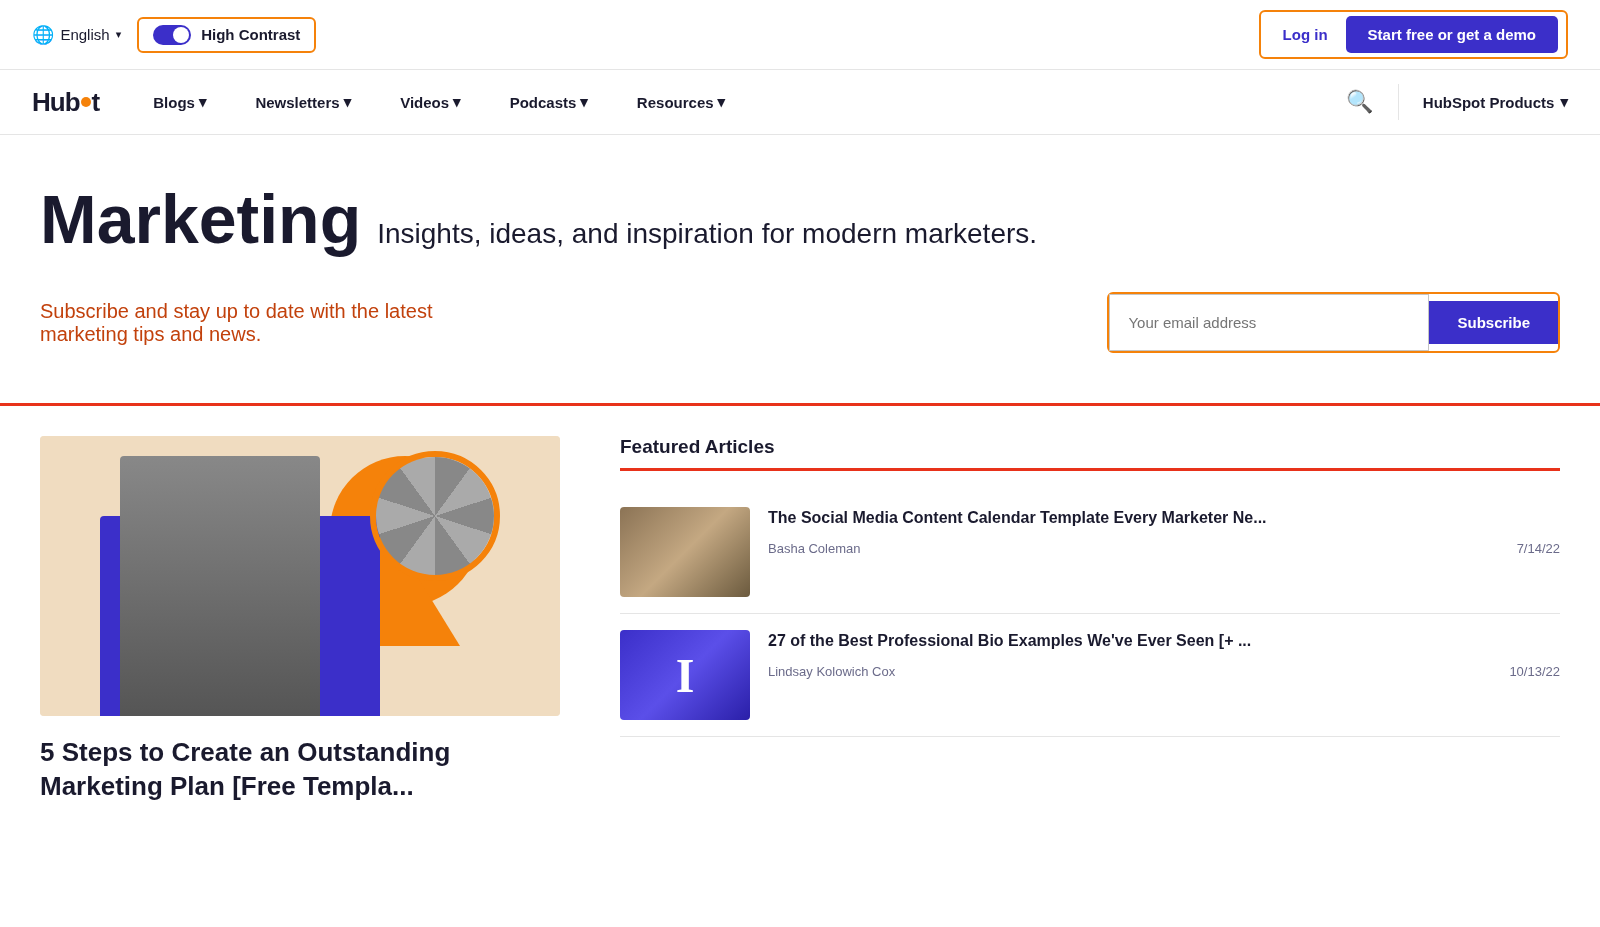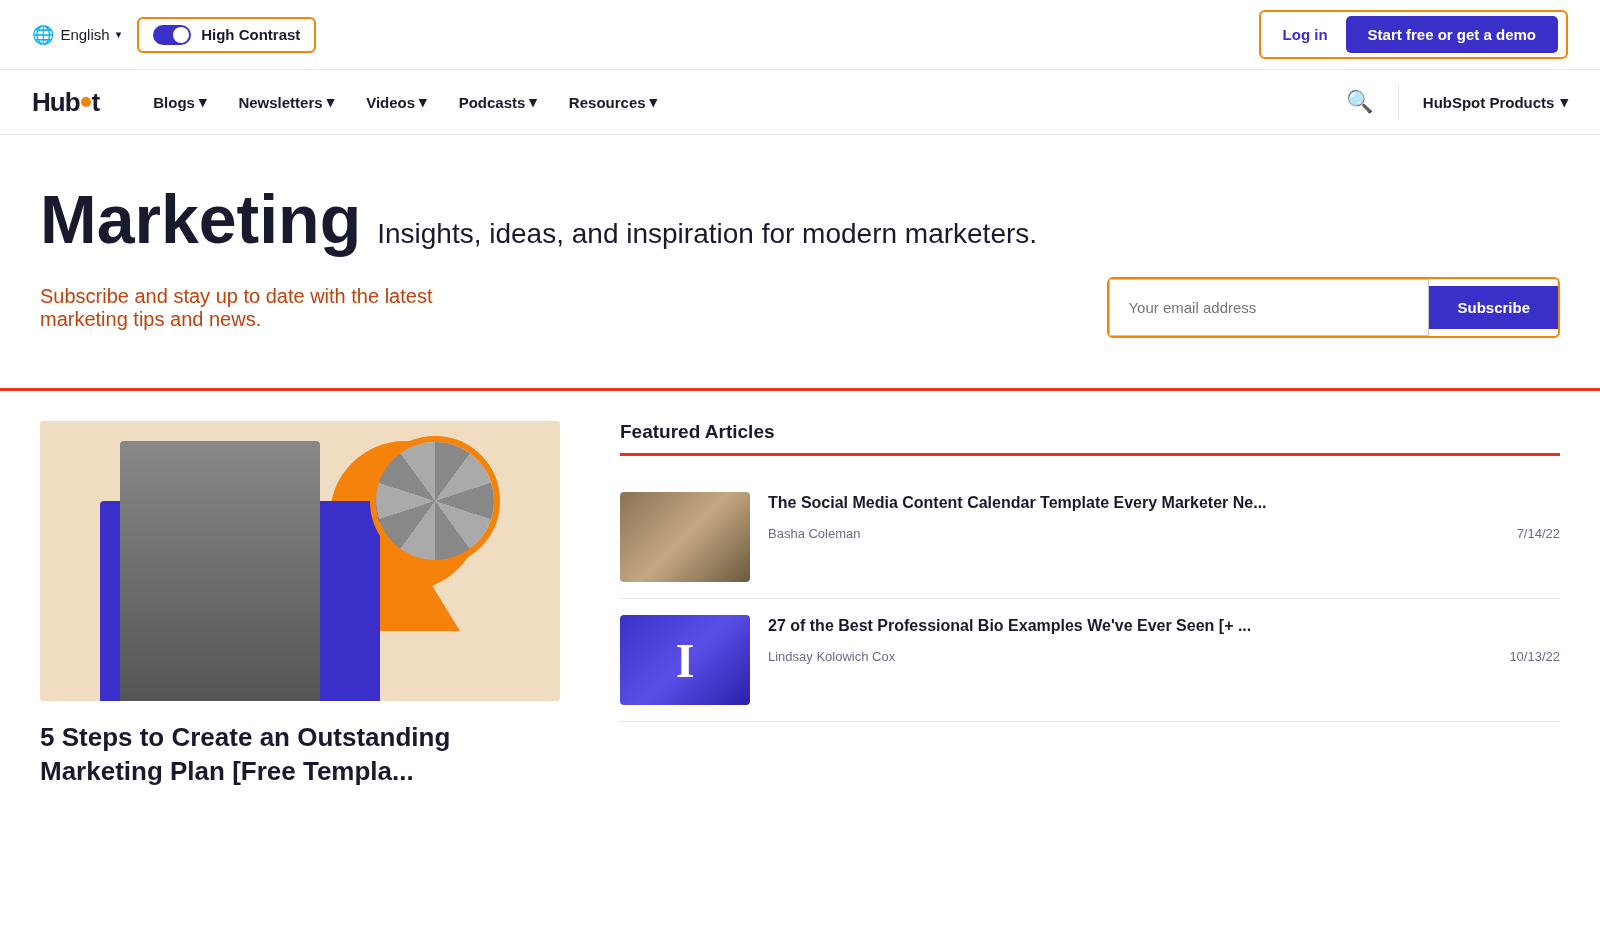--- a/index.html
+++ b/index.html
@@ -119,21 +119,21 @@
       border-radius: 50%;
       margin: 0 1px;
       vertical-align: middle;
       position: relative;
       top: -2px;
     }
 
     .nav-links {
       display: flex;
       align-items: flex-end;
-      gap: 4px;
+      gap: 21px;
       flex: 1;
     }
     .nav-item {
       display: flex;
       align-items: center;
       gap: 4px;
       padding: 8px 14px;
       font-size: 15px;
       font-weight: 600;
       color: #1a1a2e;
@@ -171,21 +171,21 @@
     
     .hero {
       padding: 50px 40px 30px 40px;
       background: #fff;
     }
     .hero-heading {
       display: flex;
       align-items: baseline;
       gap: 16px;
       flex-wrap: wrap;
-      margin-bottom: 24px;
+      margin-bottom: 39px;
     }
     .hero-title-big {
       font-size: 68px;
       font-weight: 800;
       color: #1a1a2e;
       line-height: 1;
     }
     .hero-subtitle {
       font-size: 28px;
       font-weight: 500;

